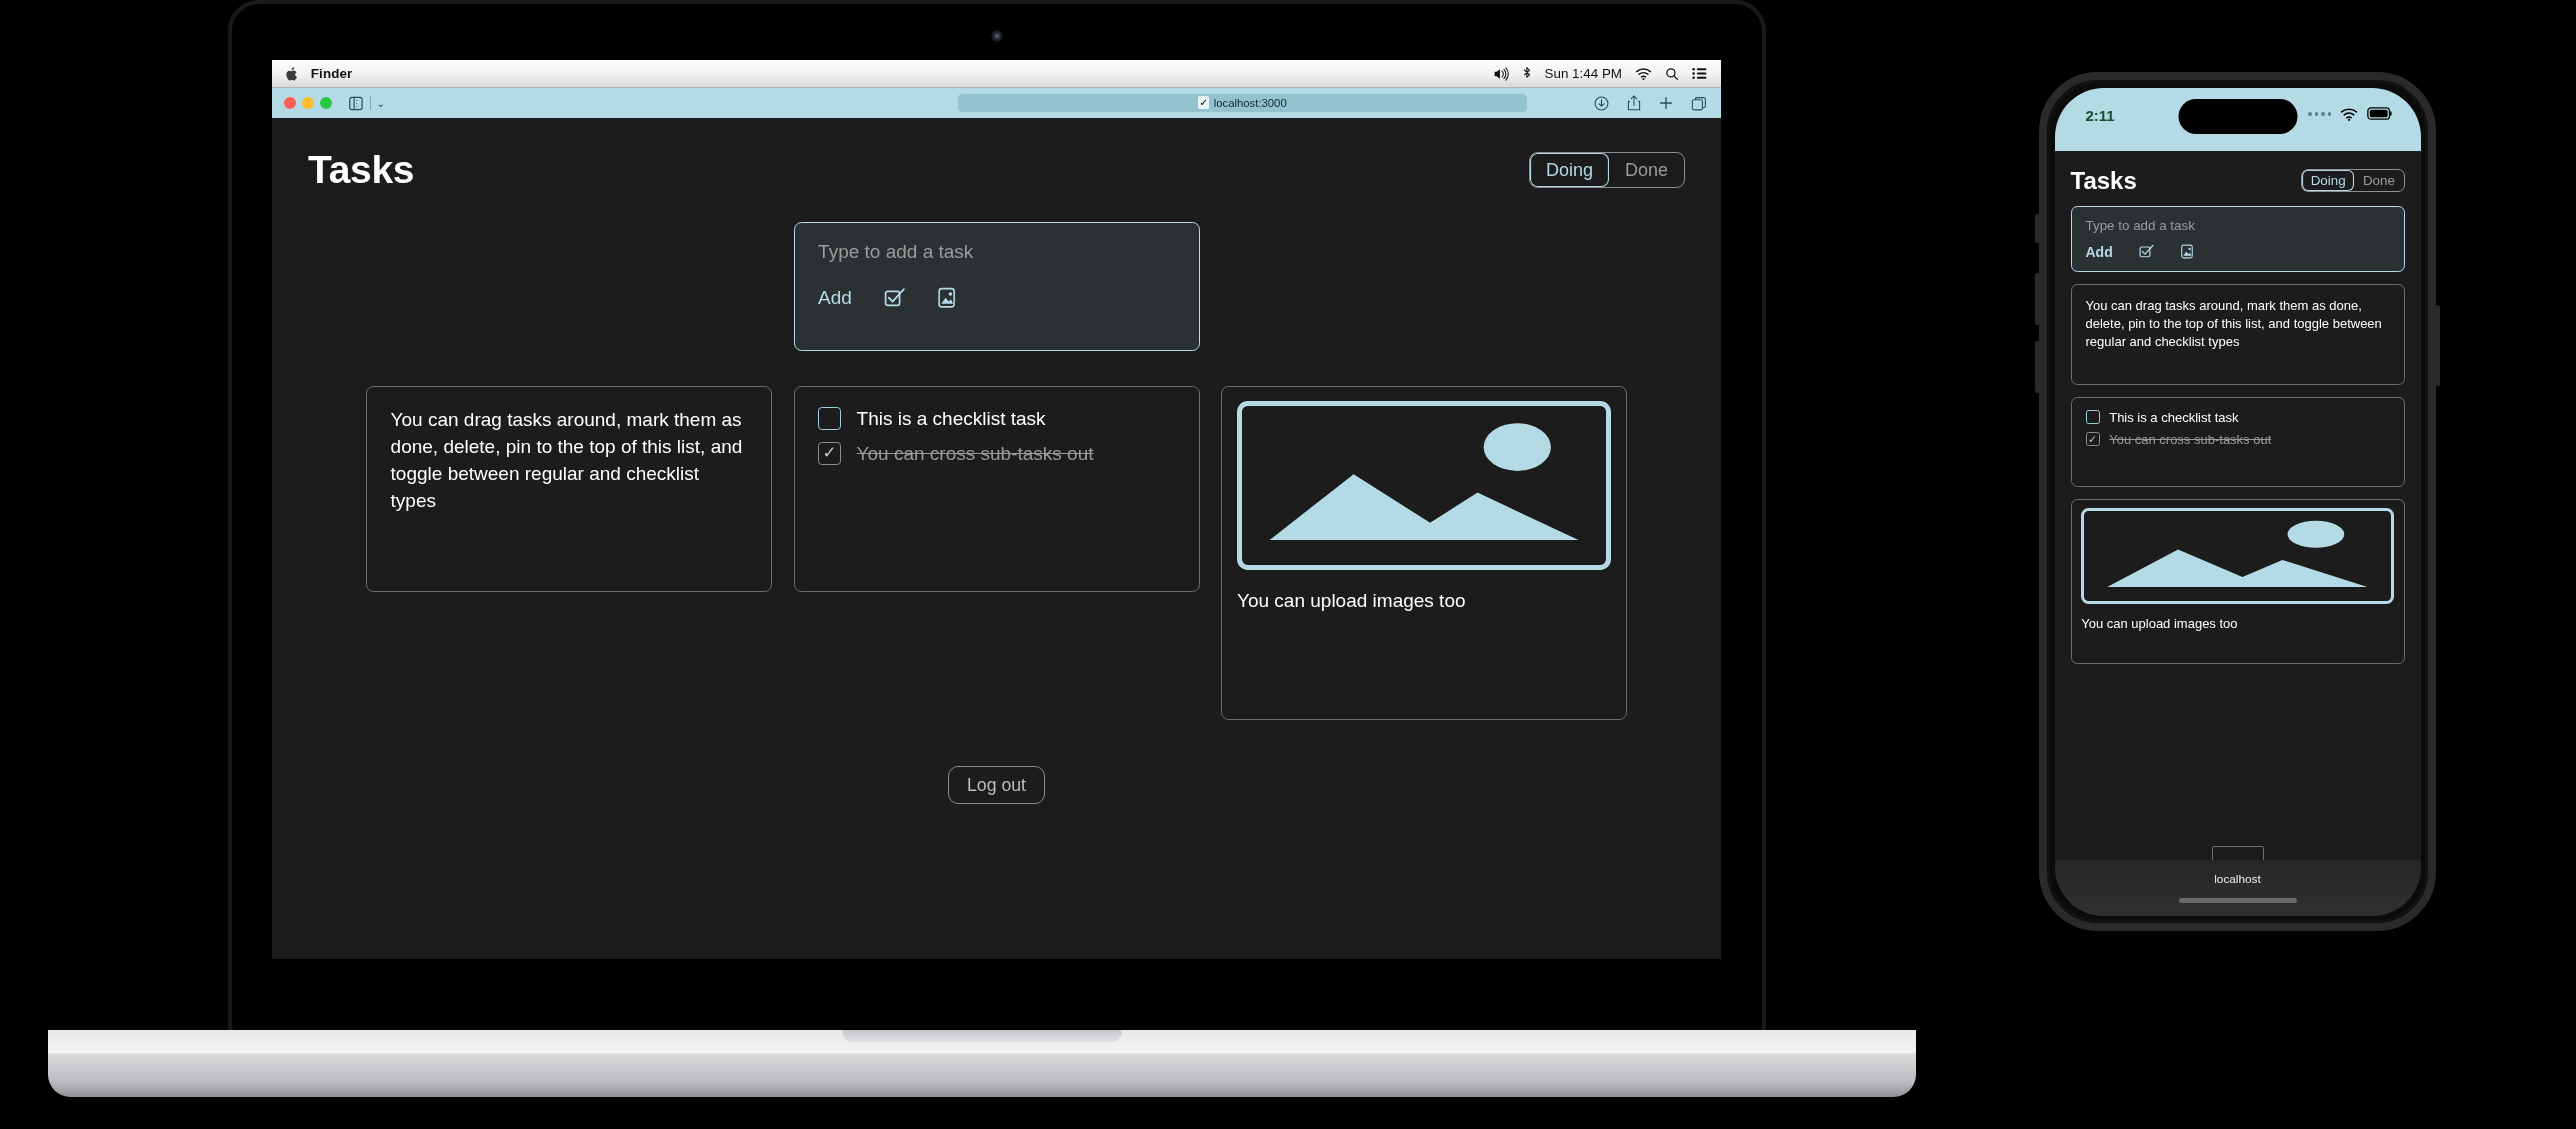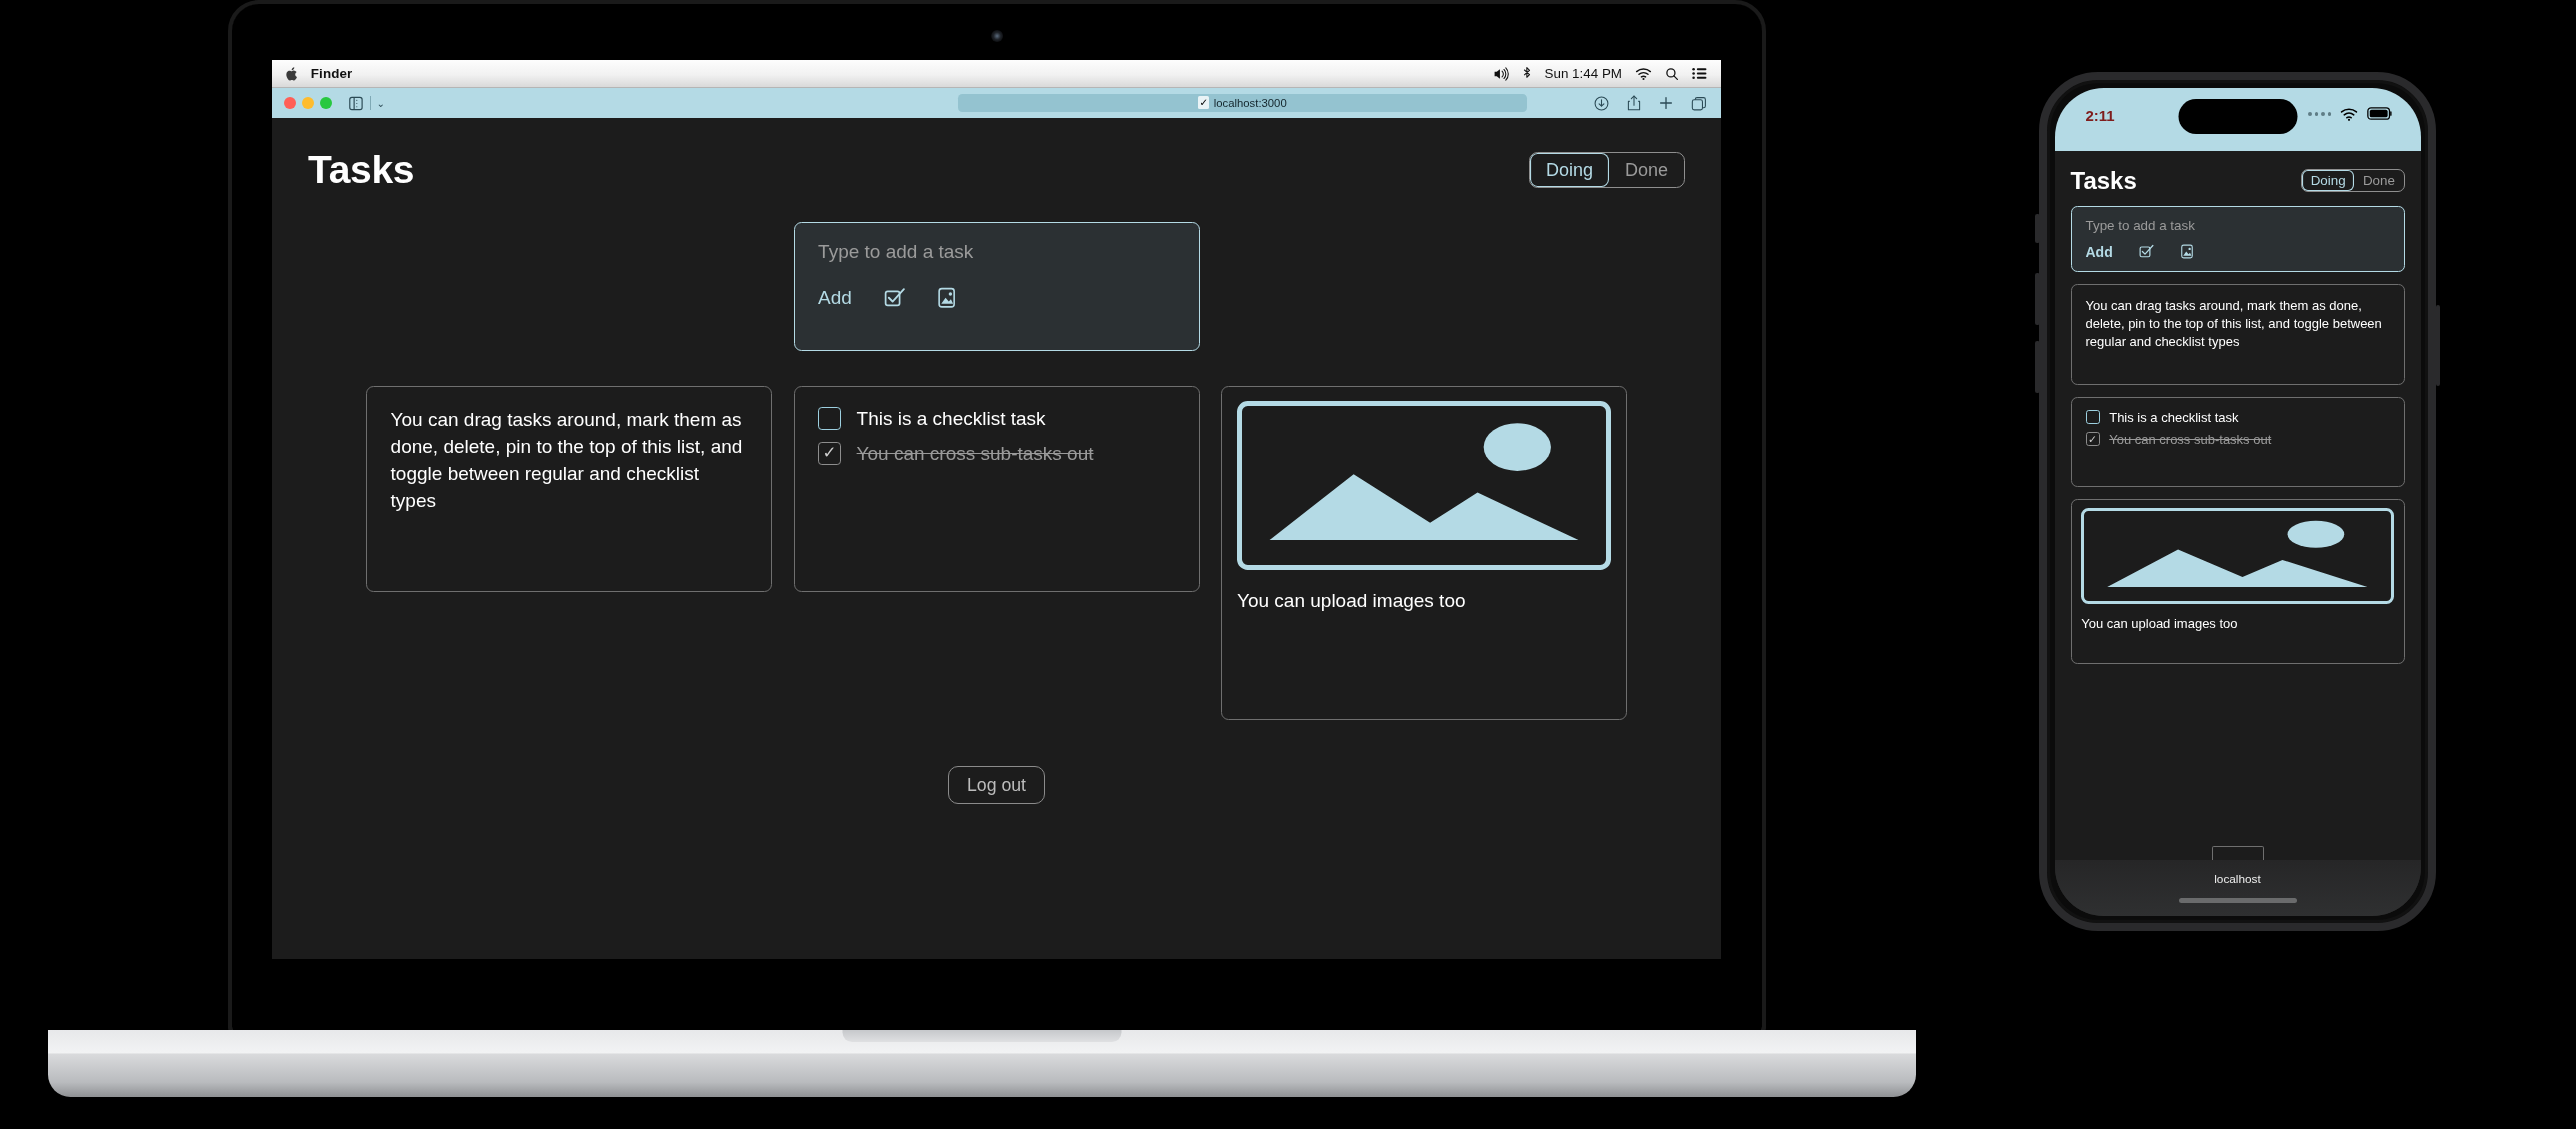--- a/index.html
+++ b/index.html
@@ -194,21 +194,21 @@
     position: absolute; left: -11.8px; background: #2a2a2c; border-radius: 2.1px; width: 4.3px;
   }
   .pb1 { top: 134px; height: 29px; }
   .pb2 { top: 193px; height: 52px; }
   .pb3 { top: 261px; height: 52px; }
   .pb-power { position:absolute; right: -11.8px; top: 225px; width: 4.3px; height: 81px; background:#2a2a2c; border-radius:2.1px; }
 
   .phone-status {
     height: 63px; background: #b4dae5; position: relative;
     display: flex; align-items: flex-start; padding: 19.3px 29px 0 31px;
-    color: #7f1d1d; font-size: 15px; font-weight: 700;
+    color: #14532d; font-size: 15px; font-weight: 700;
   }
   .island {
     position: absolute; left: 50%; transform: translateX(-50%); top: 11.8px;
     width: 119px; height: 35px; background: #000; border-radius: 21.5px;
   }
   .status-right { margin-left: auto; display:flex; align-items:center; gap: 8.6px; }
   .sig-dots { display:flex; gap: 2.7px; align-items:flex-end; }
   .sig-dots i { width:3.8px; height:3.8px; border-radius:50%; background:#5f7d86; display:block; }
 
   .phone-page { padding: 16px 16px 0 16px; background:#1c1c1c; height: calc(100% - 63px); position:relative; }

